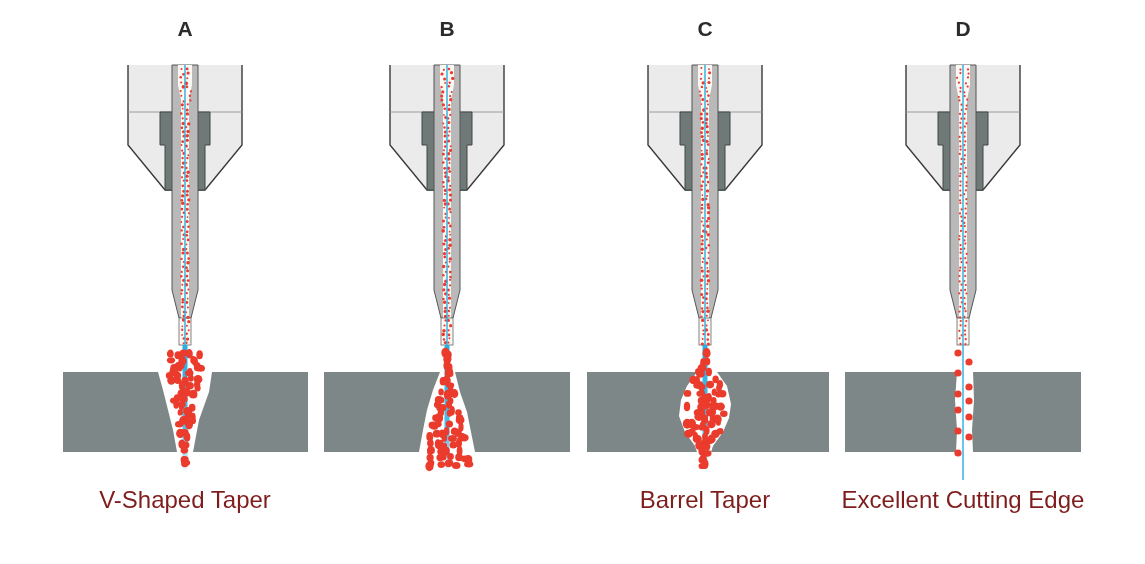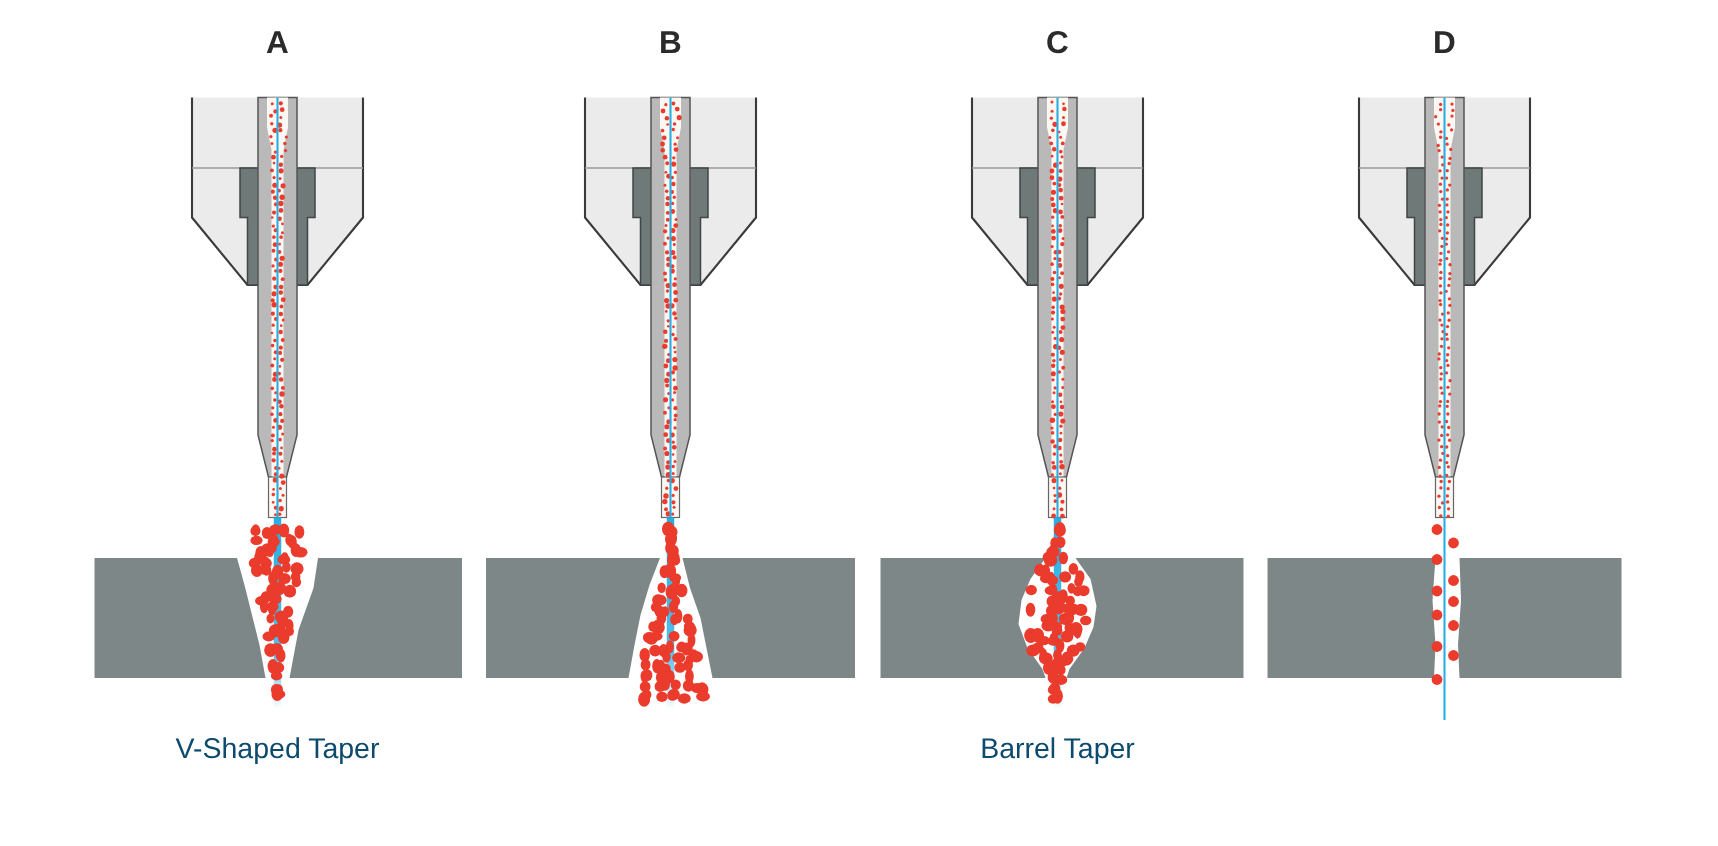--- a/index.html
+++ b/index.html
@@ -1,19 +1,19 @@
 <!DOCTYPE html>
 <html><head>
 <meta charset="utf-8">
 <style>
   html,body{margin:0;padding:0;background:#ffffff;}
   body{width:1145px;height:564px;overflow:hidden;position:relative;font-family:"Liberation Sans","DejaVu Sans",sans-serif;}
   #stage{position:absolute;left:0;top:0;width:1145px;height:564px;}
   .panel-letter{position:absolute;top:17px;width:60px;margin-left:-30px;text-align:center;font-weight:bold;font-size:21px;color:#2b2b2b;}
-  .caption{position:absolute;top:487px;width:260px;margin-left:-130px;text-align:center;font-size:19px;line-height:25px;color:#0c4a6e;}
+  .caption{position:absolute;top:487px;width:260px;margin-left:-130px;text-align:center;font-size:24px;line-height:25px;color:#7f1d1d;}
 </style>
 </head>
 <body>
 
 <div id="stage">
   <svg id="art" width="1145" height="564" viewBox="0 0 1145 564">
       <defs>
         <linearGradient id="jetfade" x1="0" y1="0" x2="0" y2="1">
           <stop offset="0" stop-color="#27aee3" stop-opacity="1"></stop>
           <stop offset="0.7" stop-color="#27aee3" stop-opacity="0.8"></stop>
@@ -829,14 +829,15 @@
   <div class="panel-letter" style="left:705px">C</div>
   <div class="panel-letter" style="left:963px">D</div>
 
   <div class="caption" style="left:185px">
     <div>V-Shaped Taper</div>
   </div>
   <div class="caption" style="left:705px">
     <div>Barrel Taper</div>
   </div>
   <div class="caption" style="left:963px">
+    <div>Excellent Cutting Edge</div>
   </div>
 </div>
 
 </body></html>

